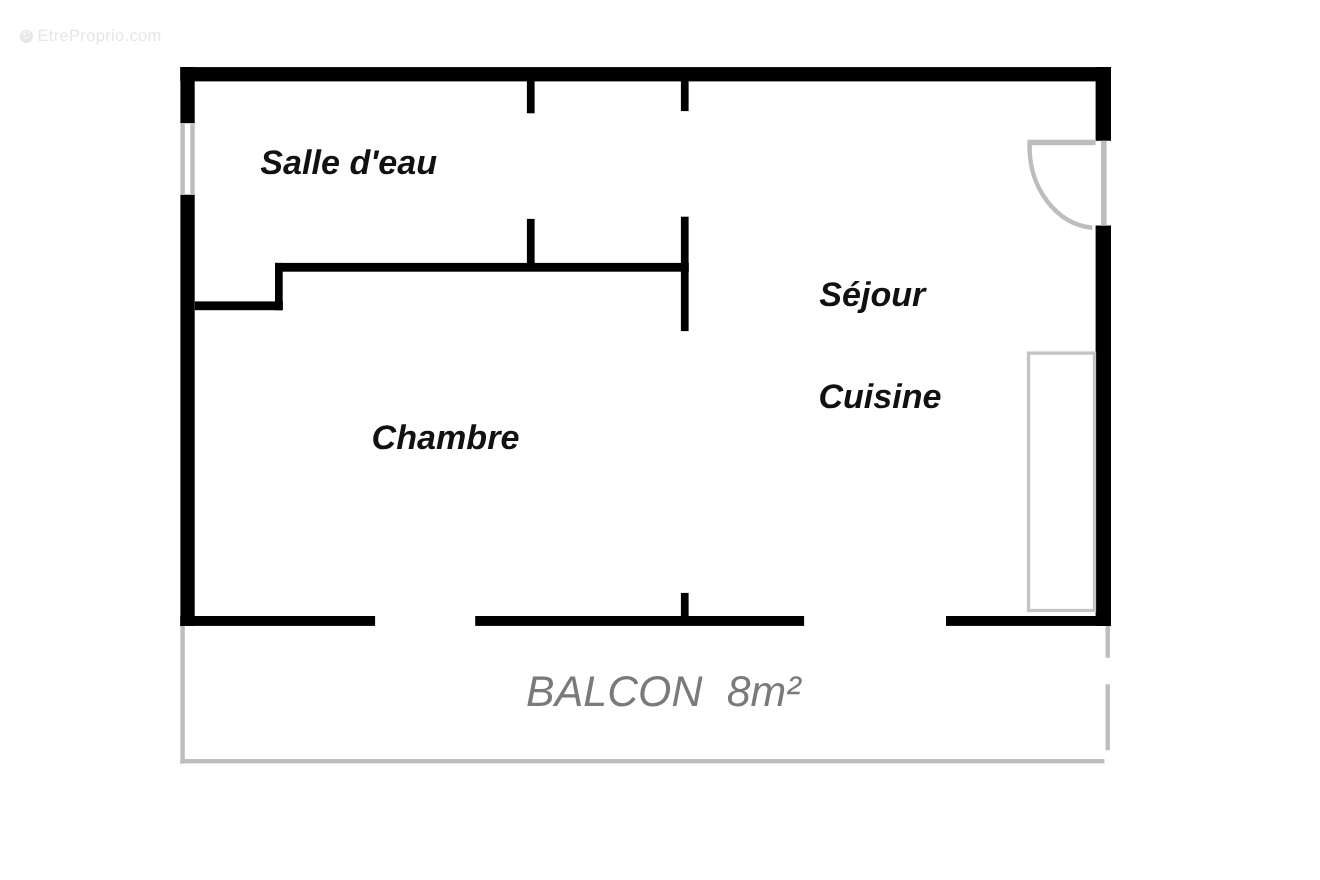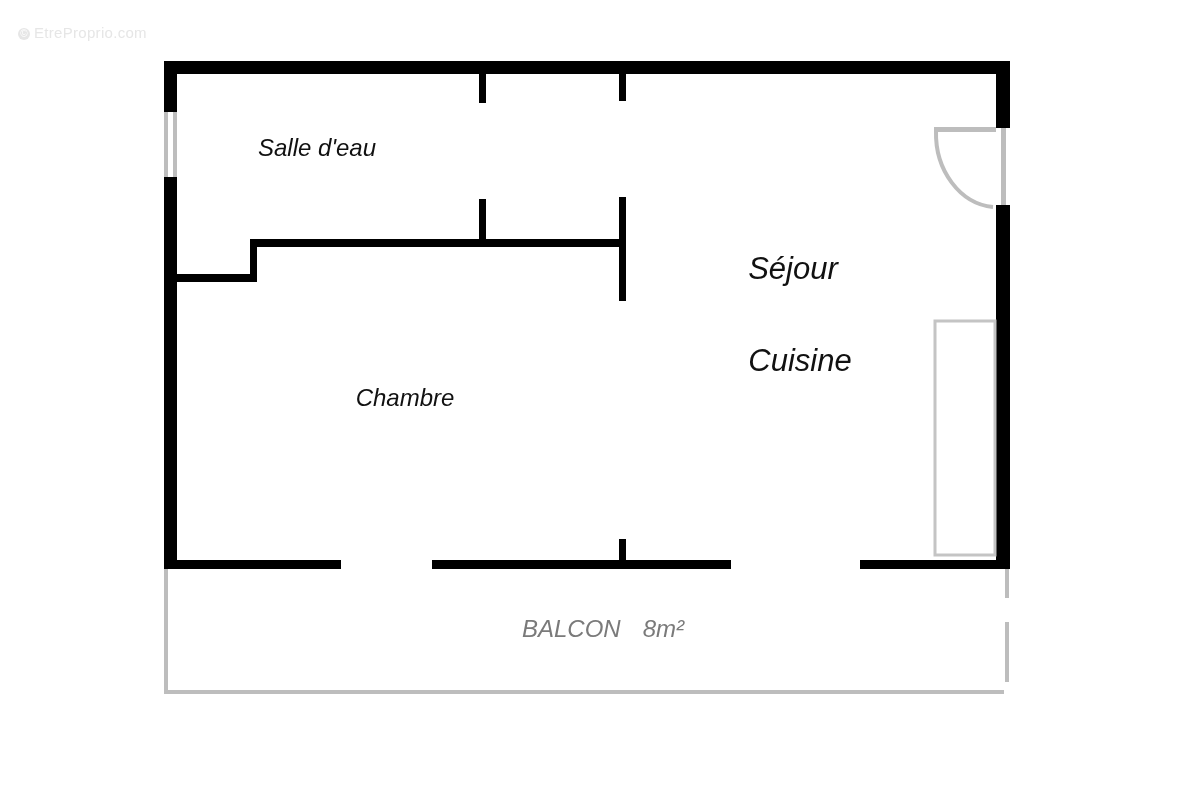--- a/index.html
+++ b/index.html
@@ -42,31 +42,31 @@
       top: 0;
     }
     .room-label {
       position: absolute;
       font-style: italic;
       white-space: nowrap;
       transform: translate(-50%, -50%);
       line-height: 1;
     }
     .room-label.regular {
-      font-size: 24px;
+      font-size: 31px;
       color: #111111;
-      font-weight: normal;
+      font-weight: bold;
     }
     .room-label.bold {
       font-size: 31px;
       color: #111111;
-      font-weight: normal;
+      font-weight: bold;
     }
     .room-label.balcony {
-      font-size: 24px;
+      font-size: 39px;
       color: #7a7a7a;
       font-weight: normal;
     }
     .balcony-area {
       margin-left: 22px;
     }
   </style>
 </head>
 <body>
 

